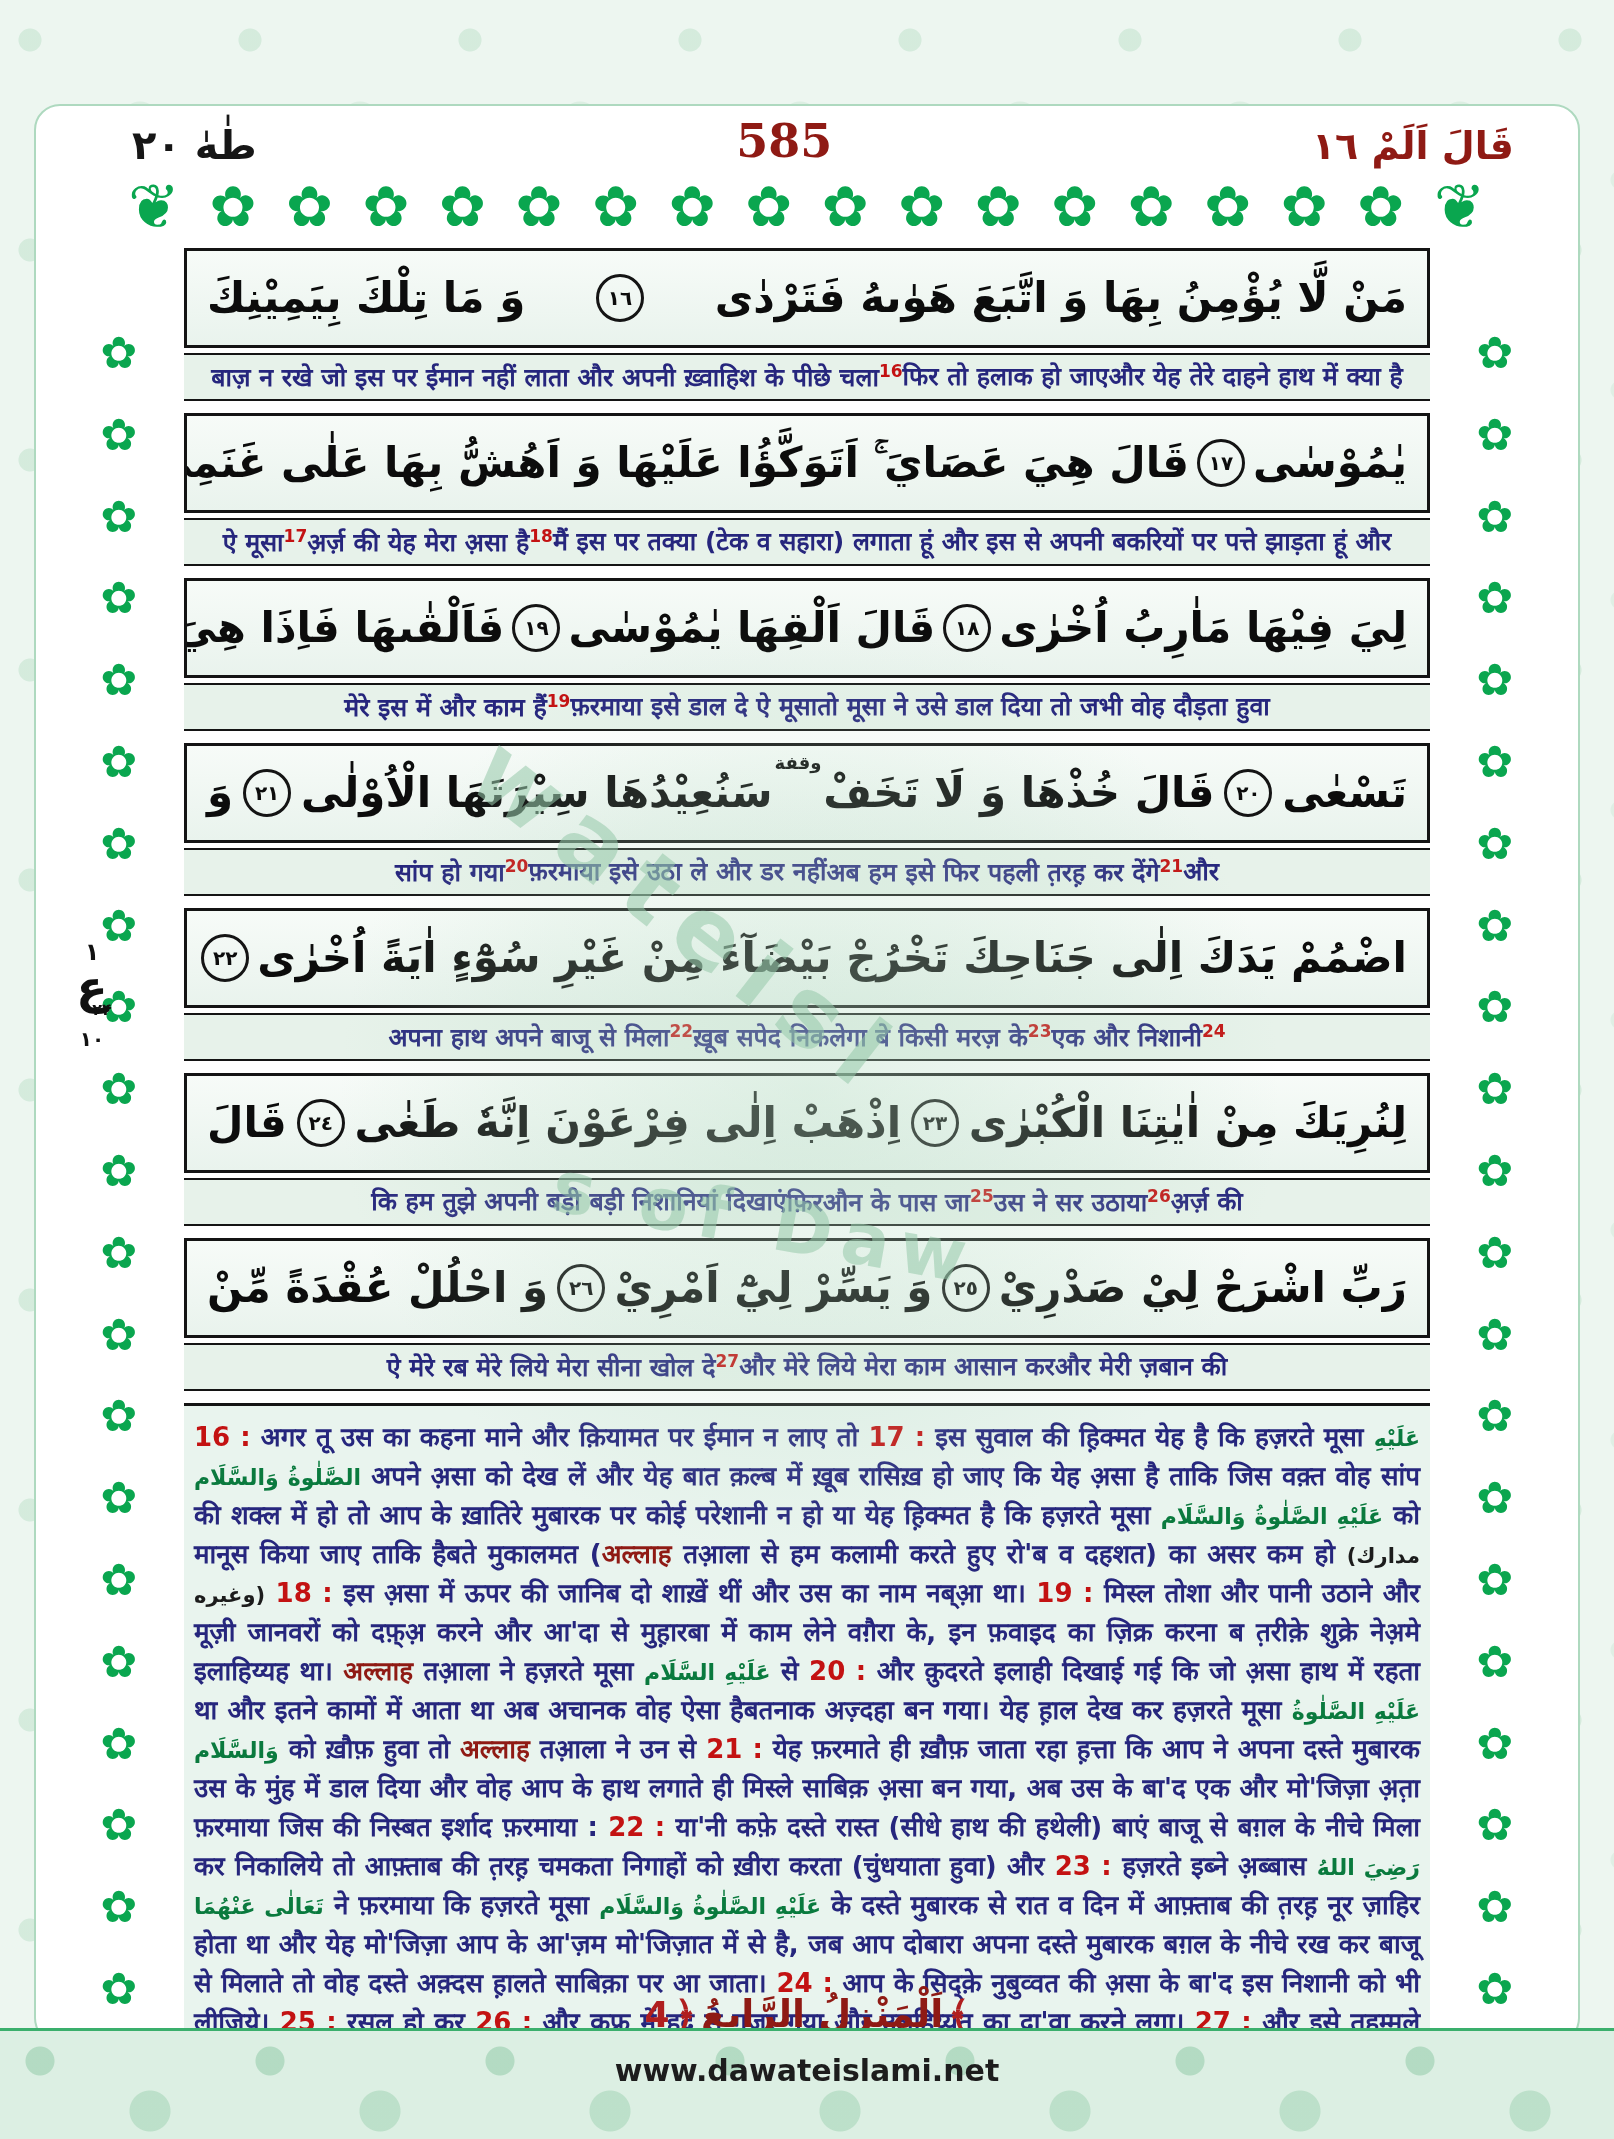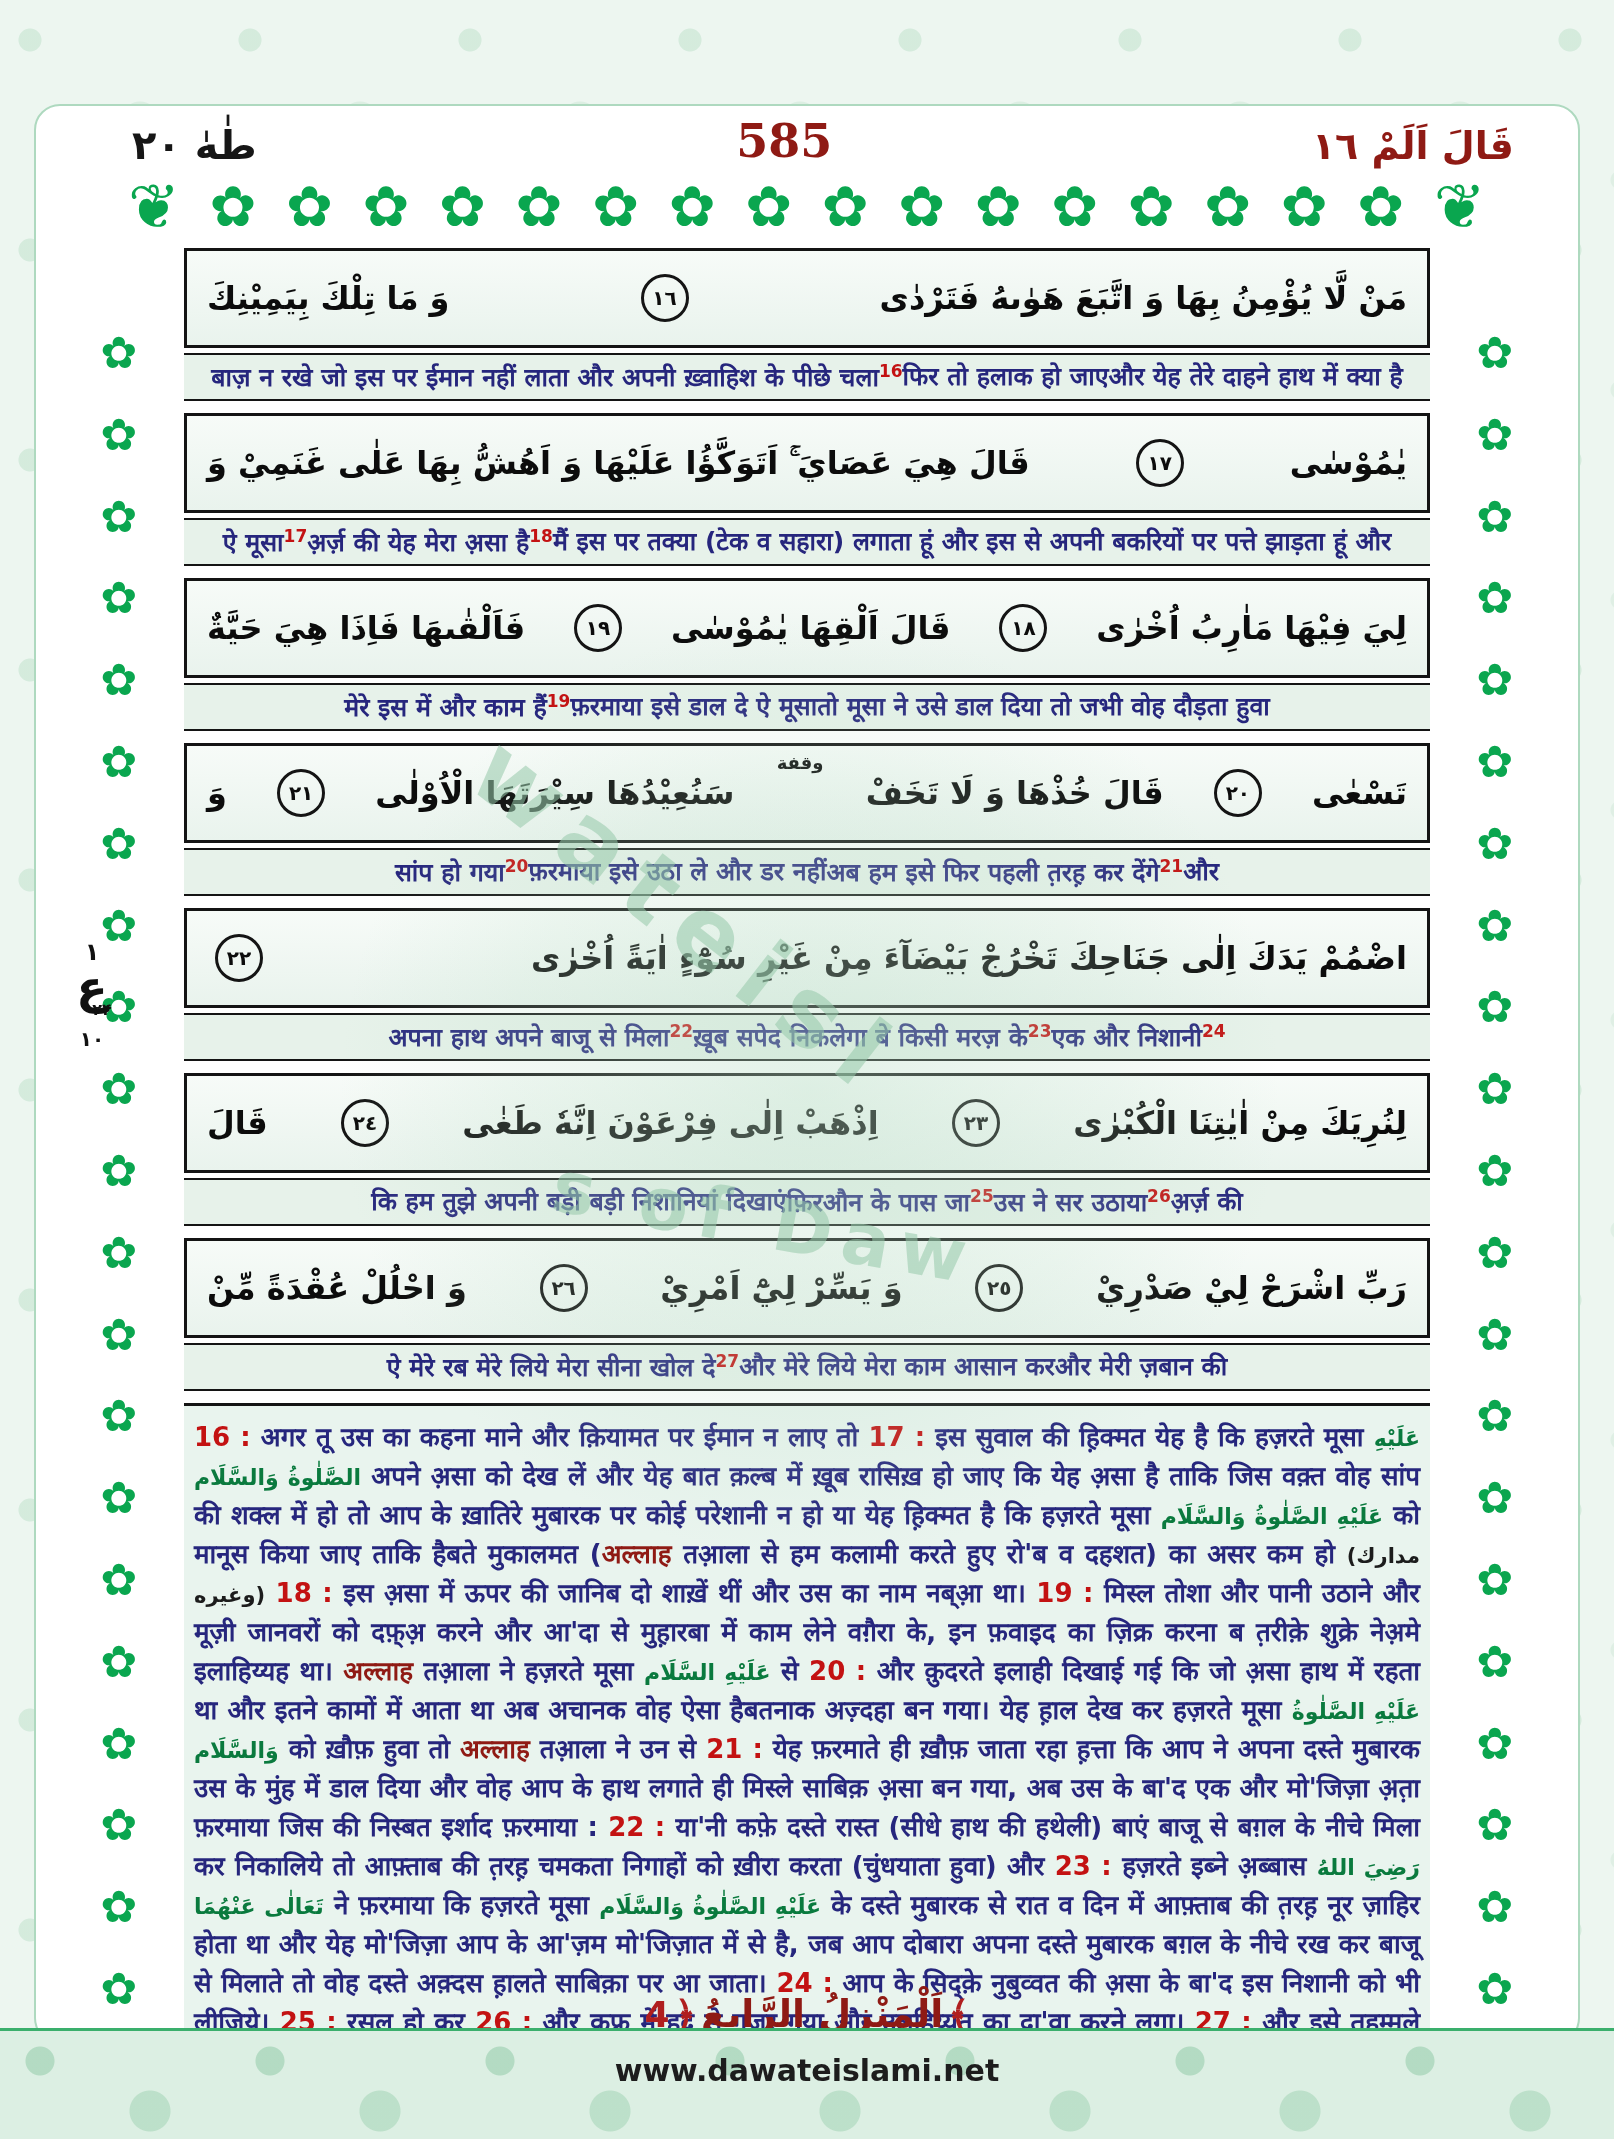--- a/index.html
+++ b/index.html
@@ -34,21 +34,21 @@
   .vband.left{left:54px;} .vband.right{right:54px;}
   .vband .motif{font-size:44px;line-height:1;}
   
   .content{position:relative;margin:6px 148px 0 148px;z-index:3;}
   .arabic-box{
     direction:rtl;display:flex;justify-content:space-between;align-items:center;
     border:3px solid #141414;background:linear-gradient(180deg,#f7fbf8 0%,#e9f3ed 100%);
     height:100px;padding:0 20px;margin-bottom:5px;box-sizing:border-box;
     font-weight:bold;color:#0c0c0c;overflow:hidden;
   }
-  .arabic-seg{font-size:32px;white-space:nowrap;line-height:1.15;}
+  .arabic-seg{font-size:42px;white-space:nowrap;line-height:1.15;}
   .verse-num{
     flex:0 0 auto;width:42px;height:42px;border:3px solid #141414;border-radius:50%;
     display:flex;align-items:center;justify-content:center;
     font-size:20px;font-weight:bold;margin:0 8px;background:transparent;
   }
   .waqf-small{font-size:18px;align-self:flex-start;margin-top:6px;}
   .translation{
     display:flex;justify-content:center;align-items:center;
     border-top:2px solid #141414;border-bottom:2px solid #141414;
     background:#e7f2ea;min-height:40px;padding:2px 10px;margin-bottom:12px;

